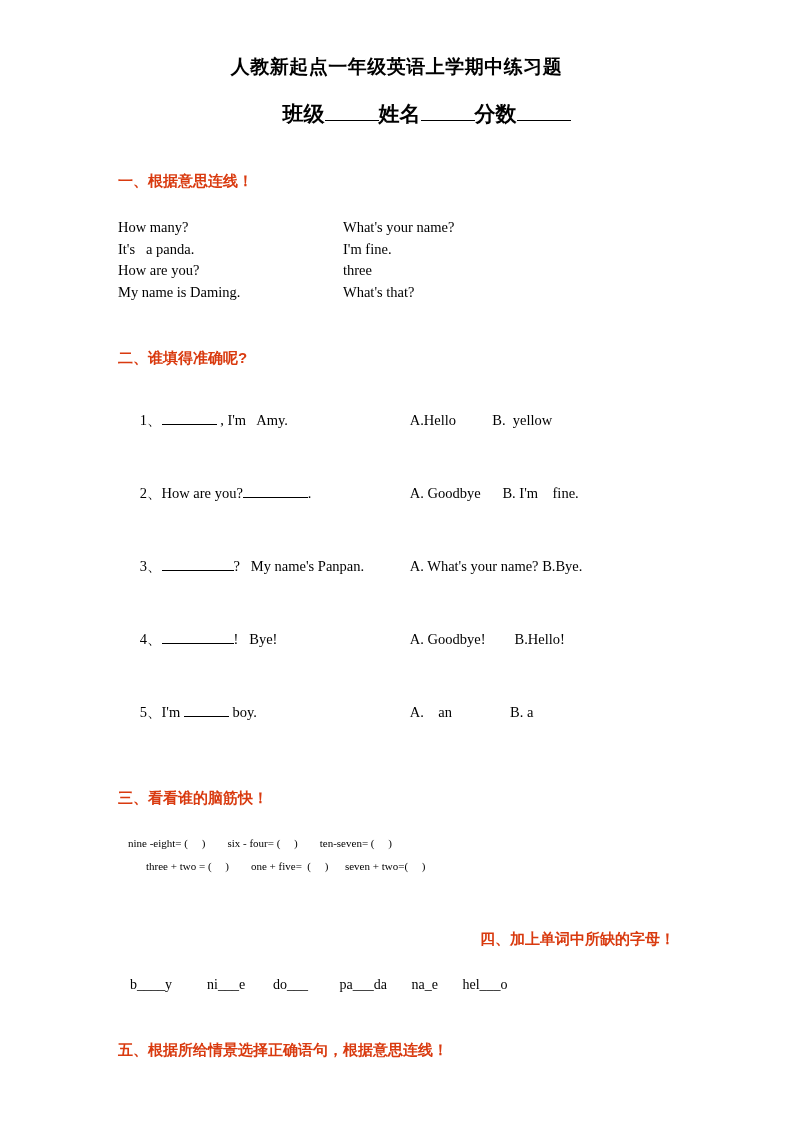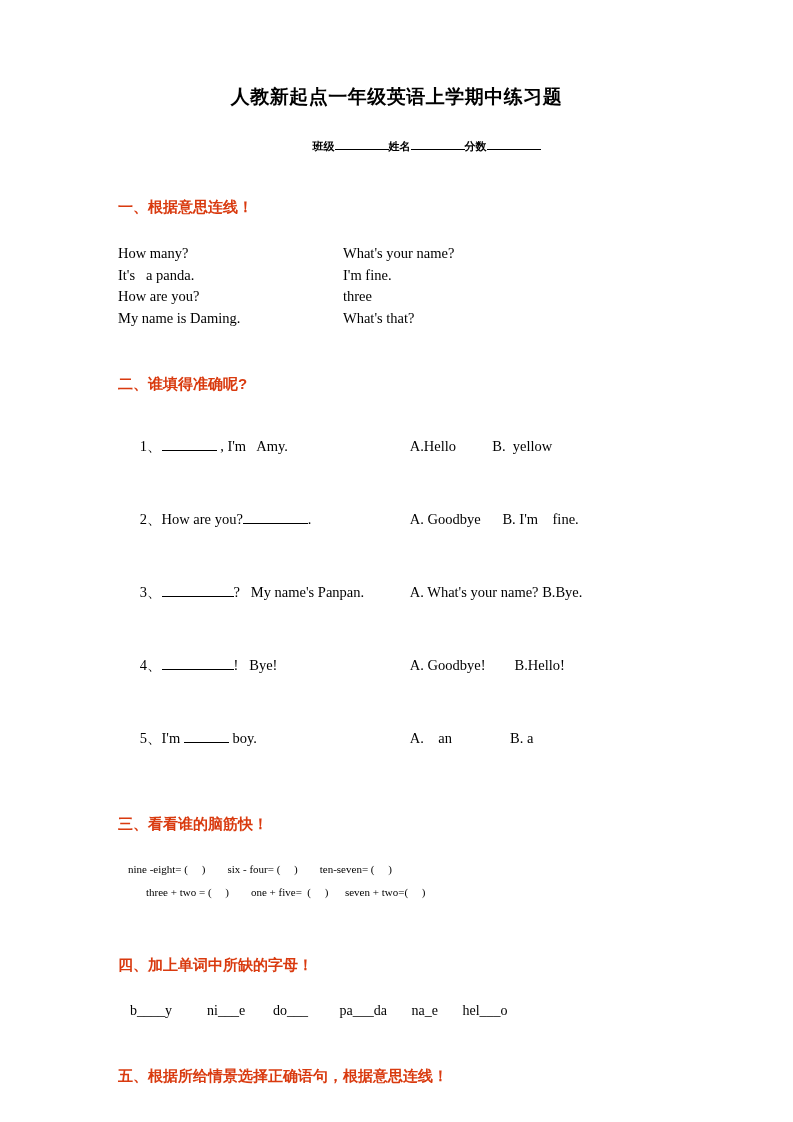--- a/index.html
+++ b/index.html
@@ -19,35 +19,35 @@
     position: relative;
     width: 793px;
     height: 1122px;
     box-sizing: border-box;
     padding: 0 118px 0 118px;
   }
 
   
   .doc-title {
     margin: 0;
-    padding-top: 84px;
+    padding-top: 54px;
     text-align: center;
     font-family: "Liberation Sans", sans-serif;
     font-weight: bold;
     font-size: 19px;
     letter-spacing: 0.5px;
     color: #000;
   }
 
   .info-line {
-    margin-top: 29px;
+    margin-top: 20px;
     text-align: center;
     font-family: "Liberation Sans", sans-serif;
     font-weight: bold;
-    font-size: 11px;
+    font-size: 21px;
     padding-left: 60px;
   }
   .info-line span.blank {
     display: inline-block;
     border-bottom: 1px solid #000;
     width: 54px;
     vertical-align: baseline;
   }
   .info-line span.lbl {
     display: inline-block;
@@ -57,21 +57,21 @@
   .section-head {
     font-family: "Liberation Sans", sans-serif;
     font-weight: bold;
     font-size: 15px;
     color: #d93a0f;
     margin: 0;
   }
   .sec1 { margin-top: 44px; }
   .sec2 { margin-top: 46px; }
   .sec3 { margin-top: 50px; }
-  .sec4 { margin-top: 52px; }
+  .sec4 { margin-top: 52px; text-align: right; }
   .sec5 { margin-top: 48px; }
 
   
   .match-block {
     margin-top: 26px;
     font-size: 14.5px;
     line-height: 21.5px;
   }
   .match-row {
     display: block;

